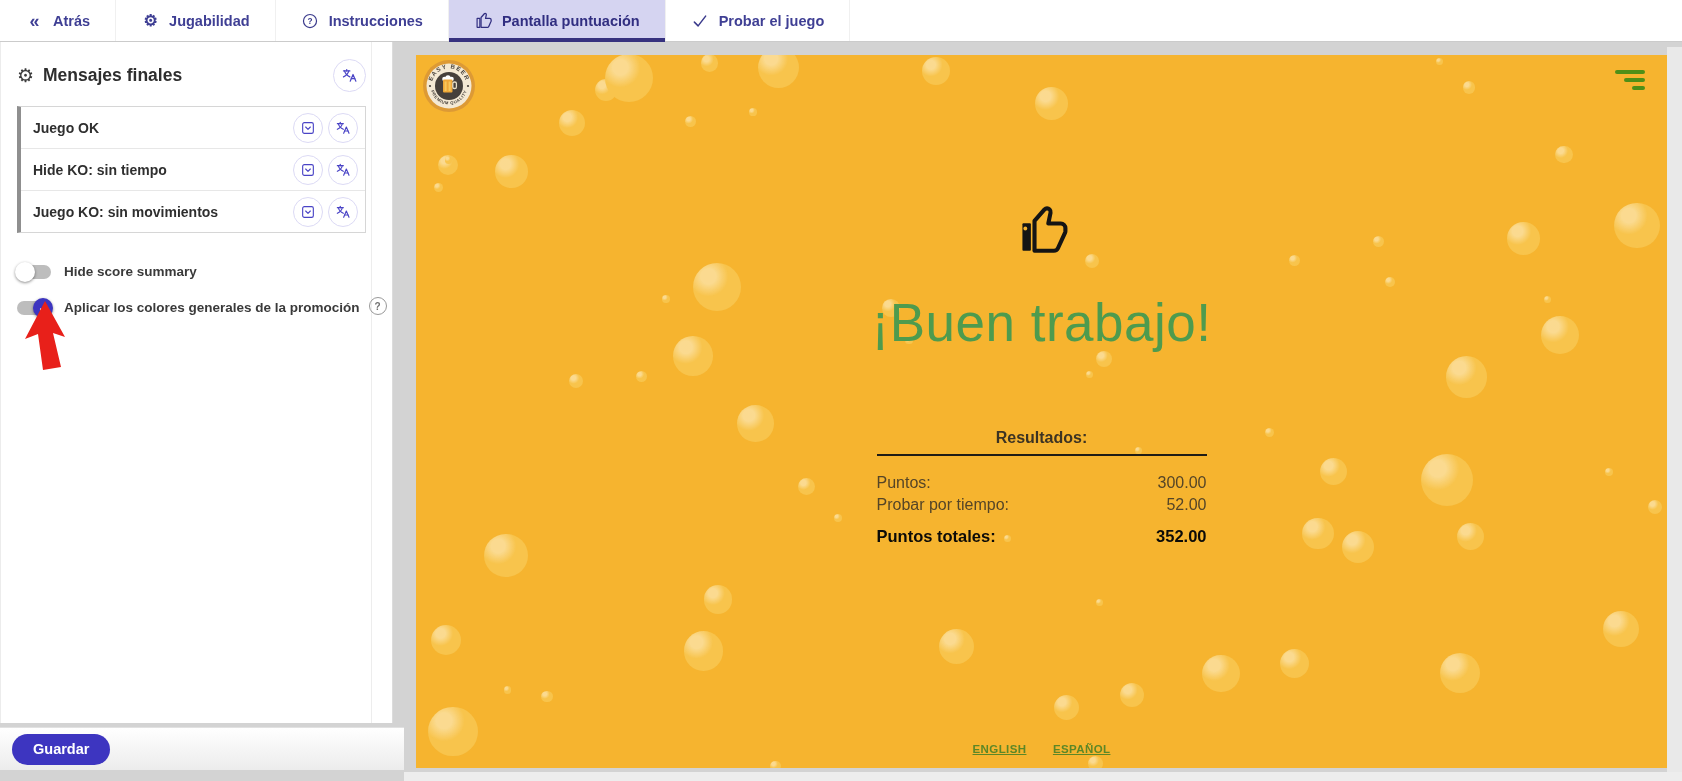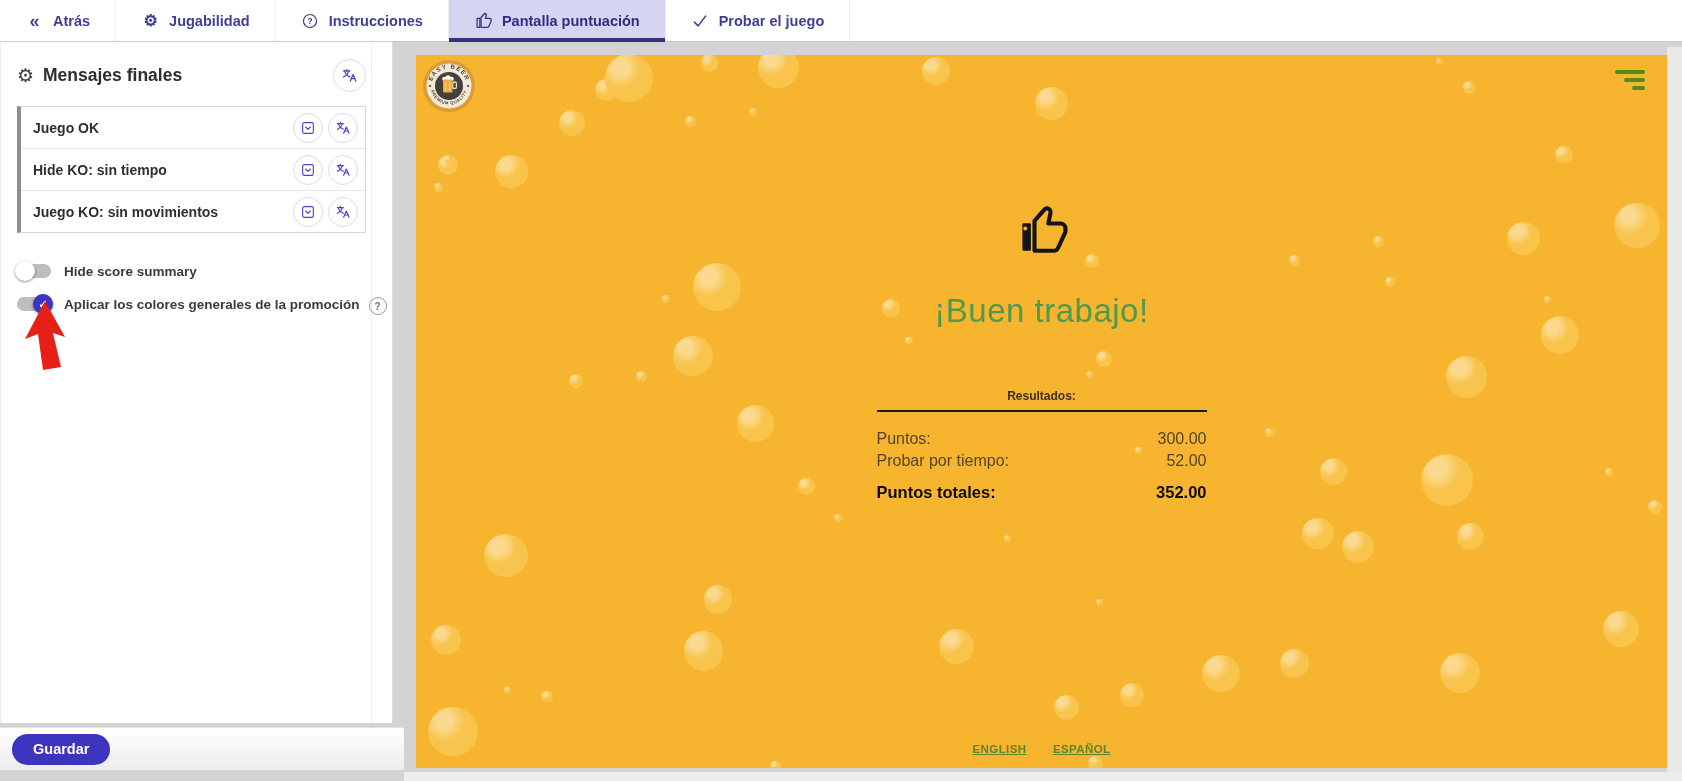--- a/index.html
+++ b/index.html
@@ -27,21 +27,21 @@
   .side-title{font-size:17.5px;color:#2e2e2e;font-weight:600;flex:1;}
   .circle-btn{width:33px;height:33px;border-radius:50%;border:1px solid #DCDAF5;display:flex;
     align-items:center;justify-content:center;background:#fff;cursor:pointer;box-sizing:border-box;flex:none;}
   .circle-btn svg{width:17px;height:17px;}
   .msg-list{margin-top:14px;border:1px solid #d6d6d6;border-left:4px solid #8f8f8f;}
   .msg-row{display:flex;align-items:center;height:41px;padding:0 7px 0 12px;border-bottom:1px solid #e7e7e7;}
   .msg-row:last-child{border-bottom:none;}
   .msg-label{flex:1;font-size:14px;font-weight:700;color:#2f2f2f;}
   .msg-row .circle-btn{width:30px;height:30px;margin-left:5px;}
   .msg-row .circle-btn svg{width:16px;height:16px;}
-  .toggle-row{display:flex;align-items:flex-start;}
+  .toggle-row{display:flex;align-items:flex-end;}
   .toggle-row.first{margin-top:31px;}
   .toggle-row.second{margin-top:18px;}
   .switch{position:relative;width:34px;height:14px;border-radius:7px;background:#bdbdbd;
     margin-right:13px;flex:none;cursor:pointer;}
   .knob{position:absolute;top:-3px;left:-2px;width:20px;height:20px;border-radius:50%;background:#fff;
     box-shadow:0 1px 3px rgba(0,0,0,.45);display:flex;align-items:center;justify-content:center;}
   .switch.on .knob{left:16px;background:#3D35C0;color:#fff;font-size:11px;font-weight:700;}
   .toggle-label{font-size:13.5px;font-weight:700;color:#3a3a3a;white-space:nowrap;}
   .help{width:16px;height:16px;border-radius:50%;border:1.4px solid #999;color:#707070;font-size:10px;
     display:flex;align-items:center;justify-content:center;margin-left:9px;font-weight:700;flex:none;cursor:pointer;}
@@ -55,25 +55,25 @@
   .frame-right{position:absolute;left:1667px;top:47px;width:15px;height:726px;background:#e9e9e9;}
   .frame-bottom{position:absolute;left:404px;top:772px;width:1278px;height:9px;background:#ededed;}
   .preview{position:absolute;left:416px;top:55px;width:1251px;height:713px;background:#F6B42F;overflow:hidden;}
   #bubbles{position:absolute;inset:0;z-index:0;}
   .bubble{position:absolute;border-radius:50%;}
   .logo{position:absolute;left:6px;top:4px;width:54px;height:54px;z-index:1;}
   .hamburger{position:absolute;right:22px;top:15px;display:flex;flex-direction:column;
     align-items:flex-end;gap:4.5px;cursor:pointer;z-index:1;}
   .hamburger .bar{height:3.5px;border-radius:2px;background:#4E8F17;}
   .thumb-big{position:absolute;top:146px;left:0;right:0;display:flex;justify-content:center;z-index:1;}
-  .g-title{position:absolute;top:237px;left:0;right:0;text-align:center;font-size:33px;
+  .g-title{position:absolute;top:237px;left:0;right:0;text-align:center;font-size:53px;
     color:#4E9B4E;letter-spacing:.5px;z-index:1;}
   .results{position:absolute;top:334px;left:50%;transform:translateX(-50%);width:330px;z-index:1;}
-  .res-head{text-align:center;font-size:12px;font-weight:600;color:#3c3323;padding-bottom:7px;
-    border-bottom:2px solid #1f1c15;}
+  .res-head{text-align:center;font-size:16px;font-weight:600;color:#3c3323;padding-bottom:7px;
+    border-bottom:2px solid #1f1c15;margin-top:40px;}
   .res-rows{padding-top:16px;}
   .res-row{display:flex;justify-content:space-between;font-size:16px;color:#554527;line-height:21.5px;}
   .res-row.total{margin-top:11px;font-weight:700;color:#0c0b08;font-size:16.5px;}
   .langs{position:absolute;bottom:11px;left:0;right:0;text-align:center;z-index:1;}
   .lang-link{color:#5C8727;font-size:11.5px;font-weight:600;letter-spacing:.4px;margin:0 11px;
     text-decoration:underline;cursor:pointer;}
 </style>
 </head>
 <body>
 

